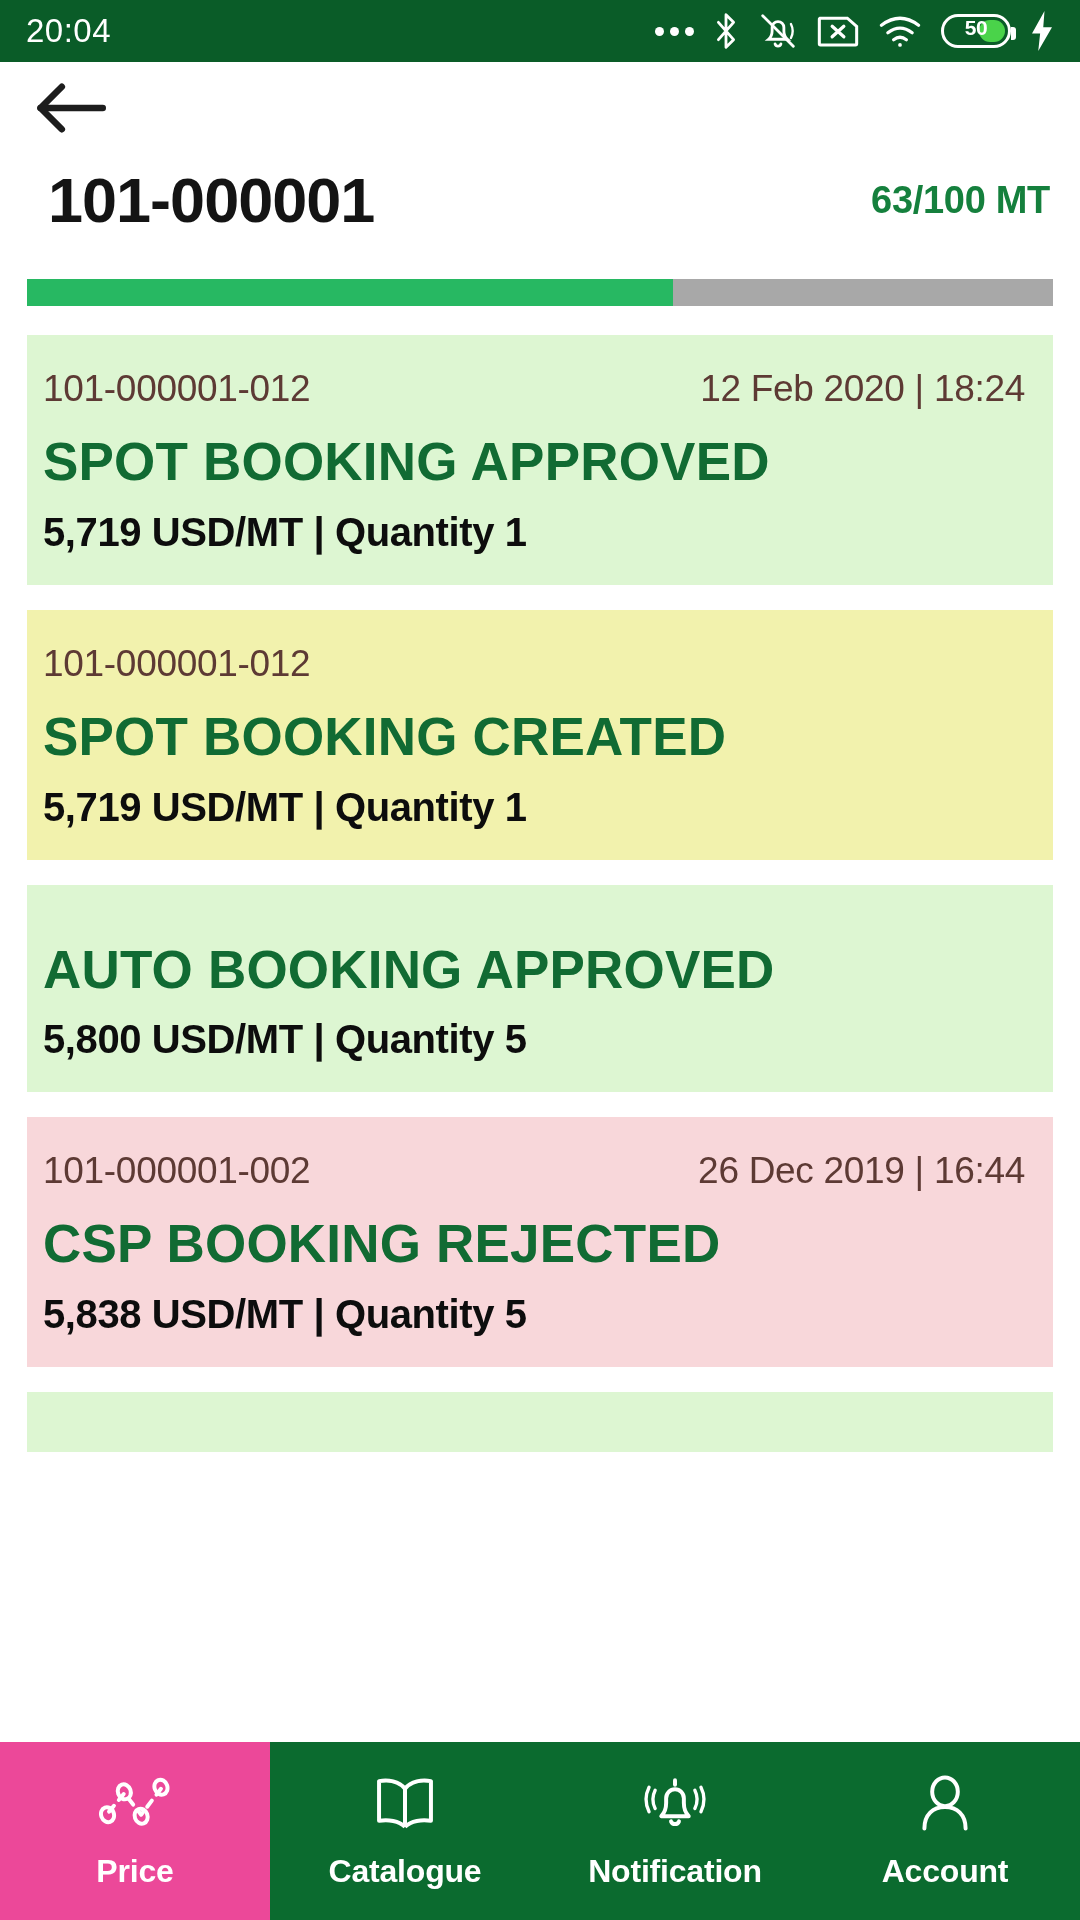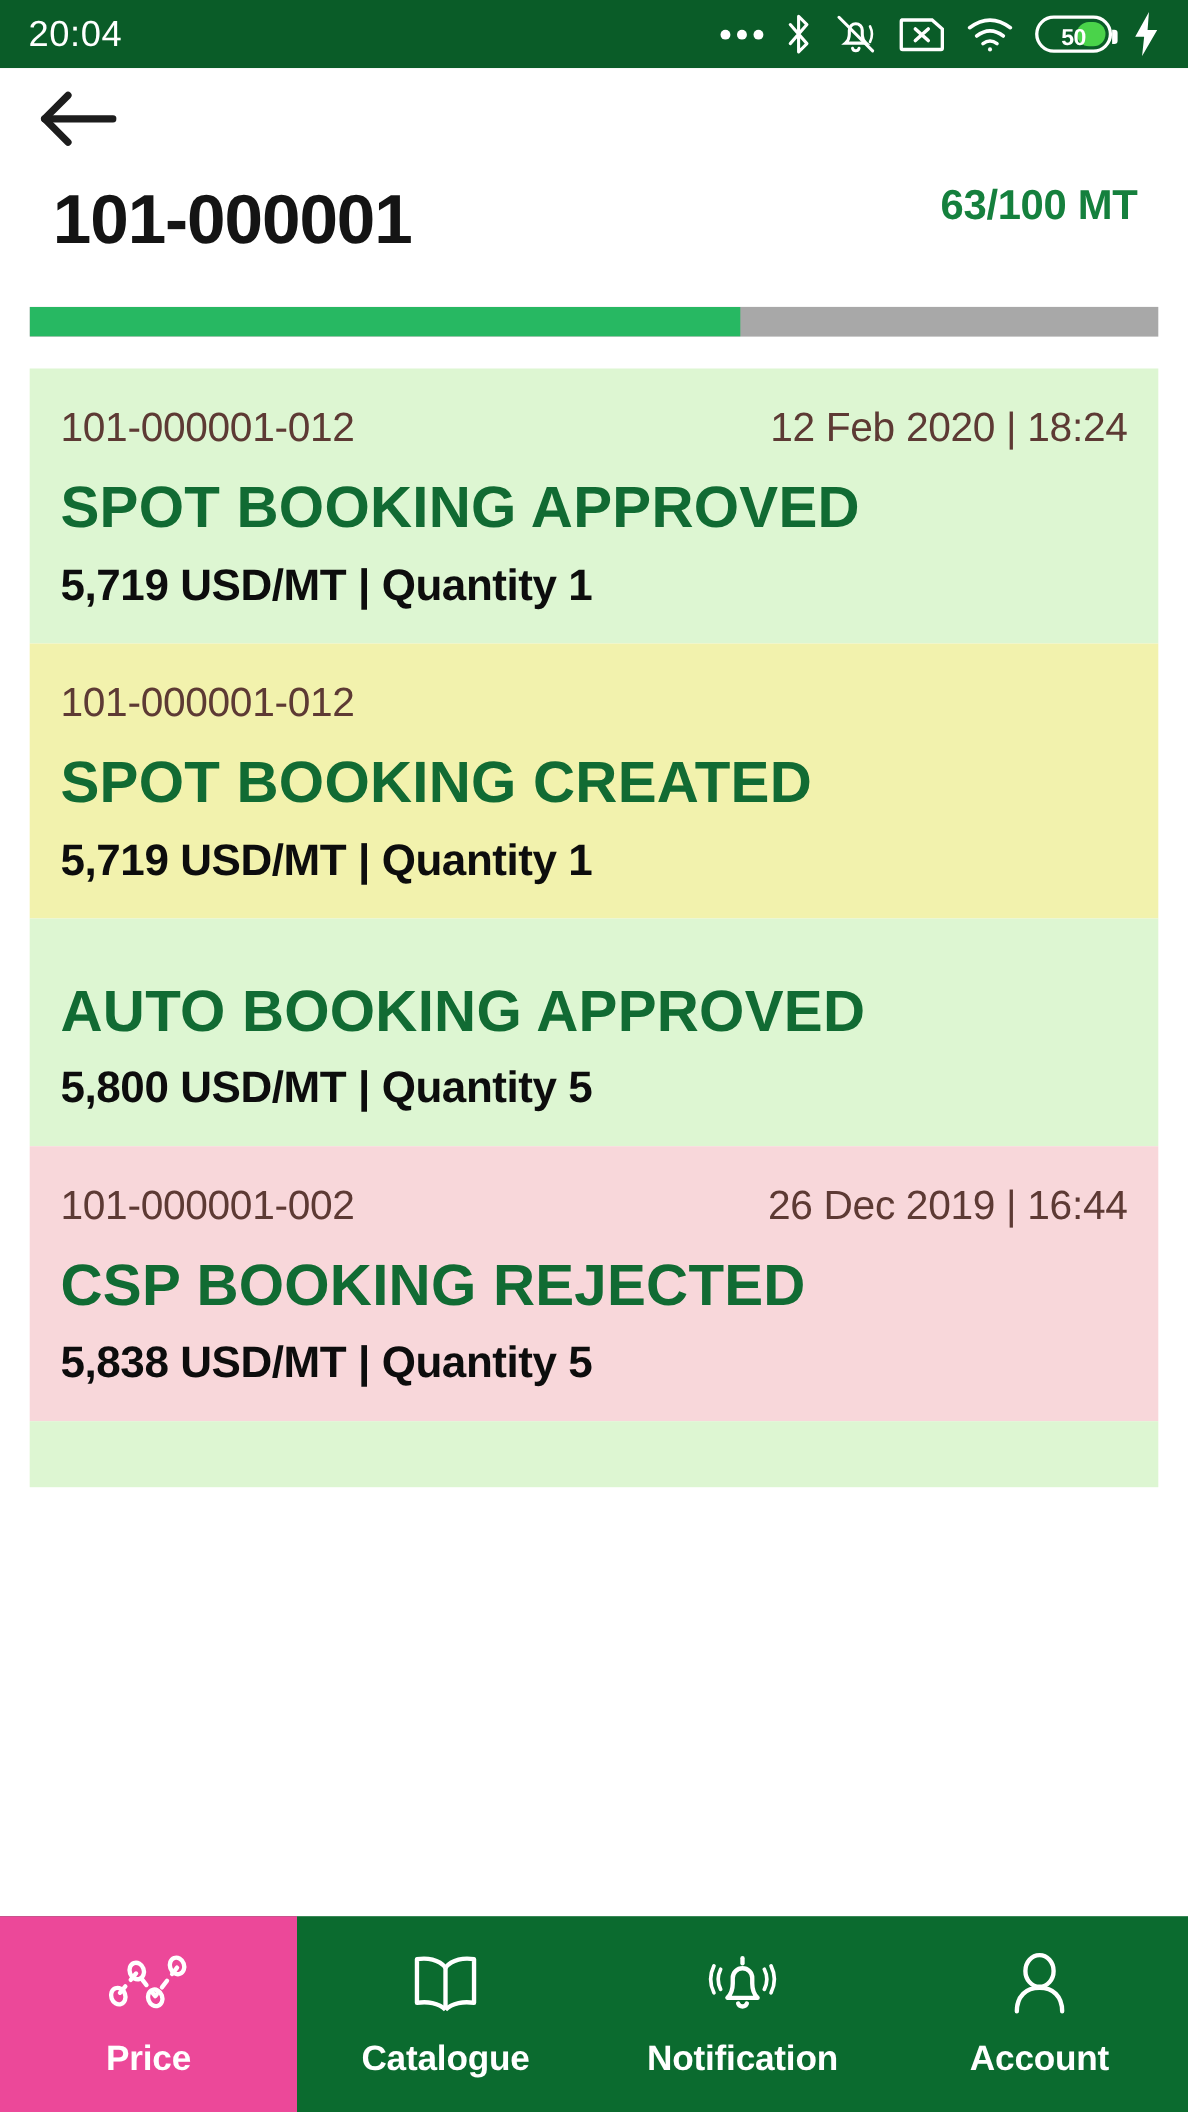--- a/index.html
+++ b/index.html
@@ -24,21 +24,21 @@
   }
   .status-icons{
     margin-left:auto; display:flex; align-items:center; gap:19px;
   }
   .status-icons svg{ display:block; }
   .dots{ display:flex; gap:6px; align-items:center; }
   .dots i{ width:9px;height:9px;border-radius:50%;background:#fff;display:block; }
   .batt{
     position:relative; width:70px; height:34px;
     border:3px solid #fff; border-radius:18px;
-    display:flex; align-items:flex-end;
+    display:flex; align-items:flex-start;
   }
   .batt:after{
     content:""; position:absolute; right:-8px; top:10px;
     width:5px;height:13px;background:#fff;border-radius:0 3px 3px 0;
   }
   .batt .fill{
     position:absolute; right:3px; top:3px; bottom:3px; width:26px;
     background:#4ad34a; border-radius:13px;
   }
   .batt .lvl{
@@ -49,42 +49,43 @@
 
   
   .appbar{
     height:96px; width:100%; background:#fff;
     display:flex; align-items:center; padding-left:34px;
   }
   .back-btn{ width:80px;height:64px;display:flex;align-items:center; }
 
   
   .title-row{
-    display:flex; align-items:flex-start; justify-content:space-between;
-    padding:8px 46px 0 48px;
+    display:flex; align-items:center; justify-content:space-between;
+    padding:8px 30px 0 48px;
   }
   .order-id{
     font-size:63px; font-weight:700; color:#141414;
     letter-spacing:-1px; line-height:1.1;
   }
   .qty-total{
     font-size:38px; font-weight:700; color:#15803d; letter-spacing:-.3px;
   }
 
   
   .progress-wrap{
     margin:44px 27px 0 27px; height:27px;
     background:#a8a8a8; overflow:hidden;
   }
   .progress-fill{ height:100%; background:#27b862; }
 
   
   .list{ margin-top:29px; padding:0 27px; }
   .card{
-    padding:33px 28px 30px 28px;
+    padding:33px 28px 30px 16px;
+    margin-bottom:25px;
   }
   .card-top{
     display:flex; justify-content:space-between; align-items:baseline;
   }
   .card-ref{
     font-size:37px; font-weight:400; color:#5d3a34; letter-spacing:-.3px;
   }
   .card-date{
     font-size:37px; font-weight:400; color:#5d3a34; letter-spacing:-.3px;
   }

